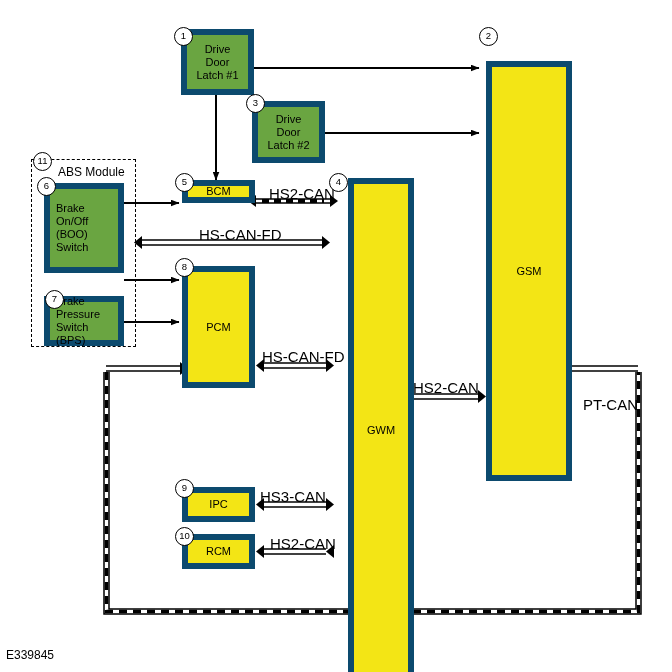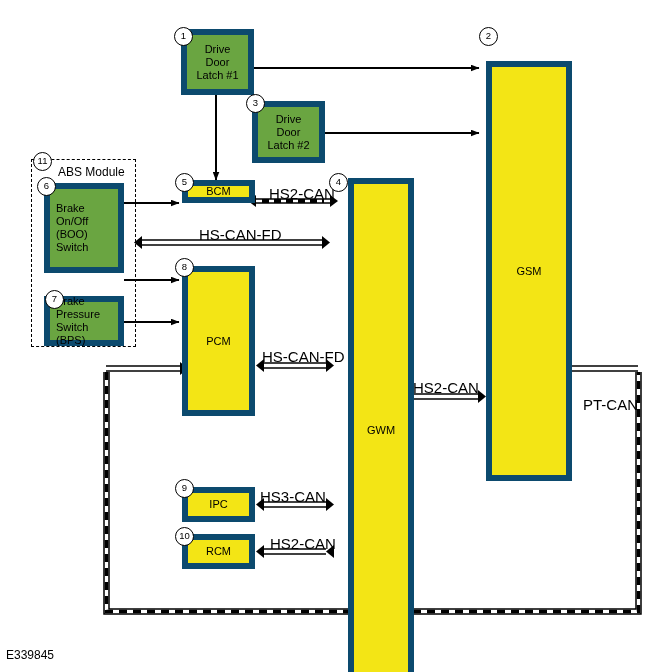--- a/index.html
+++ b/index.html
@@ -180,21 +180,21 @@
   <div class="box green left-text" style="left:44px; top:183px; width:80px; height:90px;">Brake
 On/Off (BOO)
 Switch</div>
   <div class="callout" style="left:37px; top:177px;">6</div>
 
   <div class="box green left-text" style="left:44px; top:296px; width:80px; height:50px;">Brake
 Pressure
 Switch (BPS)</div>
   <div class="callout" style="left:45px; top:290px;">7</div>
 
-  <div class="box yellow" style="left:182px; top:266px; width:73px; height:150px;">PCM</div>
+  <div class="box yellow" style="left:182px; top:266px; width:73px; height:122px;">PCM</div>
   <div class="callout" style="left:175px; top:258px;">8</div>
 
   <div class="box yellow" style="left:182px; top:487px; width:73px; height:35px;">IPC</div>
   <div class="callout" style="left:175px; top:479px;">9</div>
 
   <div class="box yellow" style="left:182px; top:534px; width:73px; height:35px;">RCM</div>
   <div class="callout" style="left:175px; top:527px;">10</div>
 
   <div class="label" style="left:269px; top:185px;">HS2-CAN</div>
   <div class="label" style="left:199px; top:226px;">HS-CAN-FD</div>

